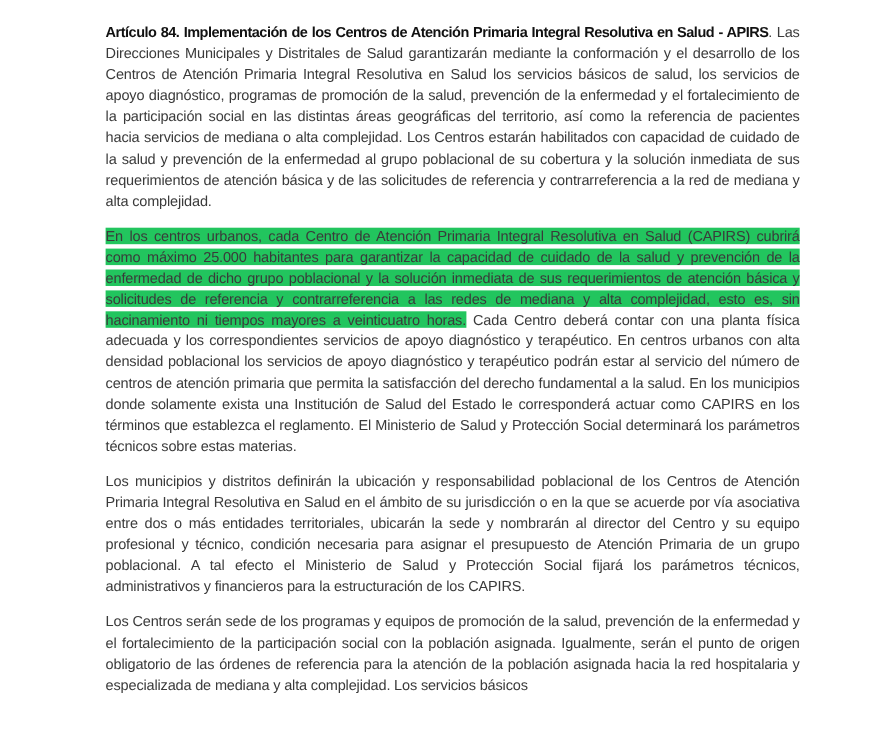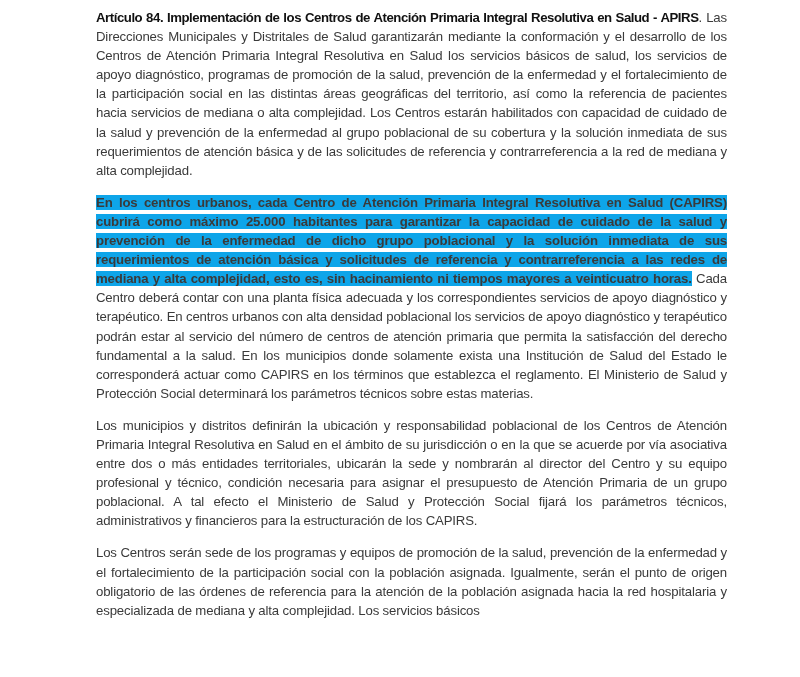--- a/index.html
+++ b/index.html
@@ -19,31 +19,30 @@
       top: 8px;
       width: 631px;
       font-family: "Liberation Sans", sans-serif;
       font-size: 13.2px;
       line-height: 19.1px;
       color: #3a3a3a;
       text-align: justify;
       letter-spacing: -0.15px;
     }
     .para {
-      margin: 0 0 13px 0;
+      margin: 12px 0 13px 0;
     }
     .article-title {
       font-weight: bold;
       color: #111111;
       letter-spacing: -0.45px;
     }
     .highlight {
-      background: #0ea5e9;
+      background: #22c55e;
       box-decoration-break: clone;
-      font-weight: bold;
       -webkit-box-decoration-break: clone;
     }
   </style>
 </head>
 <body>
 
 <div class="page">
 
   <p class="para"><span class="article-title">Artículo 84. Implementación de los Centros de Atención Primaria Integral Resolutiva en Salud - APIRS</span><span>.</span><span> Las Direcciones Municipales y Distritales de Salud garantizarán mediante la conformación y el desarrollo de los Centros de Atención Primaria Integral Resolutiva en Salud los servicios básicos de salud, los servicios de apoyo diagnóstico, programas de promoción de la salud, prevención de la enfermedad y el fortalecimiento de la participación social en las distintas áreas geográficas del territorio, así como la referencia de pacientes hacia servicios de mediana o alta complejidad. Los Centros estarán habilitados con capacidad de cuidado de la salud y prevención de la enfermedad al grupo poblacional de su cobertura y la solución inmediata de sus requerimientos de atención básica y de las solicitudes de referencia y contrarreferencia a la red de mediana y alta complejidad.</span></p>
 

